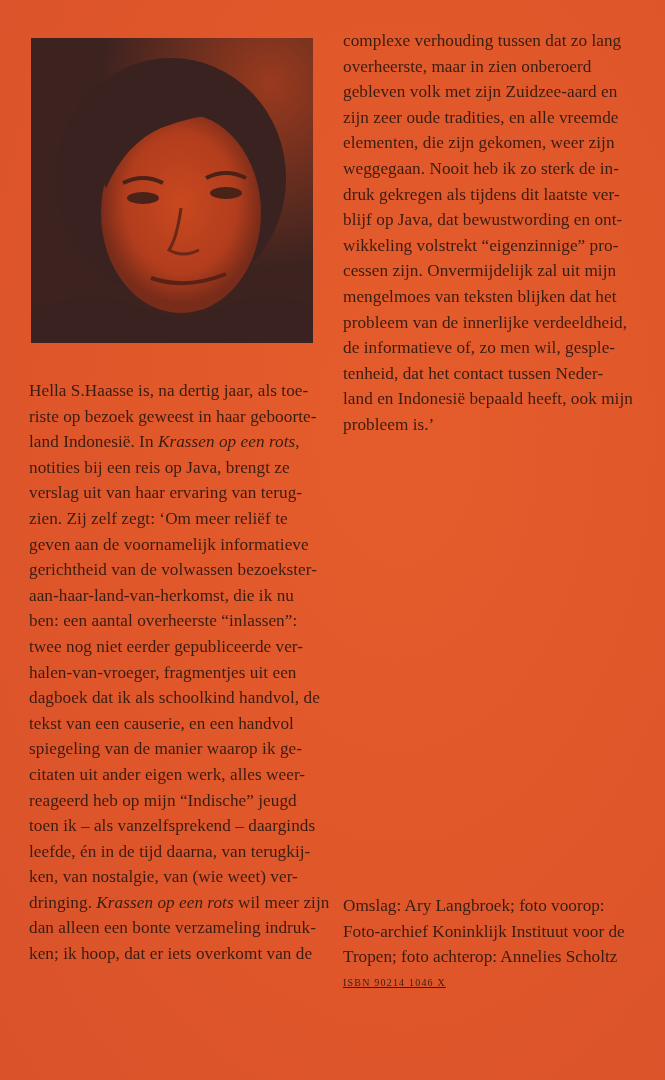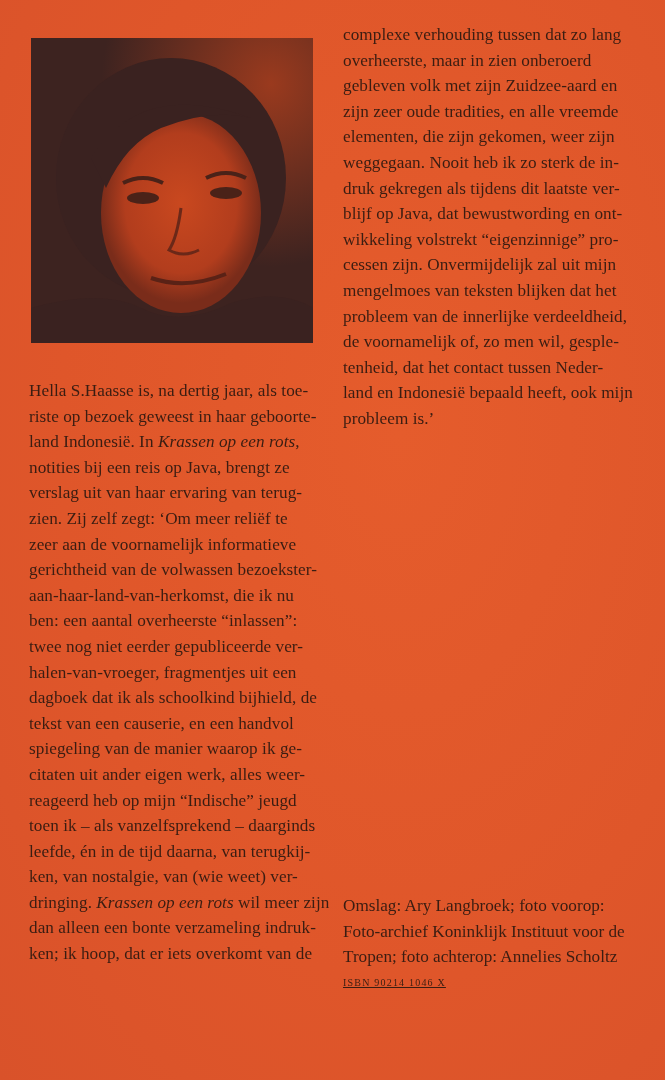--- a/index.html
+++ b/index.html
@@ -21,21 +21,21 @@
   }
   .photo svg { display: block; width: 100%; height: 100%; }
   .col {
     position: absolute;
     font-size: 17.2px;
     line-height: 25.6px;
     white-space: nowrap;
     letter-spacing: 0.05px;
   }
   .col-left { left: 29px; top: 378px; width: 296px; }
-  .col-right { left: 343px; top: 22px; width: 300px; }
+  .col-right { left: 343px; top: 28px; width: 300px; }
   .credits { position: absolute; left: 343px; top: 893px; font-size: 17.2px; line-height: 25.6px; white-space: nowrap; }
   .line { display: block; }
   .isbn { font-size: 10px; letter-spacing: 1.2px; font-variant: small-caps; text-decoration: underline; }
   i { font-style: italic; }
 </style>
 </head>
 <body>
 
 <div class="cover"></div>
 
@@ -79,40 +79,40 @@
   <span class="line">gebleven volk met zijn Zuidzee-aard en</span>
   <span class="line">zijn zeer oude tradities, en alle vreemde</span>
   <span class="line">elementen, die zijn gekomen, weer zijn</span>
   <span class="line">weggegaan. Nooit heb ik zo sterk de in-</span>
   <span class="line">druk gekregen als tijdens dit laatste ver-</span>
   <span class="line">blijf op Java, dat bewustwording en ont-</span>
   <span class="line">wikkeling volstrekt “eigenzinnige” pro-</span>
   <span class="line">cessen zijn. Onvermijdelijk zal uit mijn</span>
   <span class="line">mengelmoes van teksten blijken dat het</span>
   <span class="line">probleem van de innerlijke verdeeldheid,</span>
-  <span class="line">de voornamelijk of, zo men wil, gesple-</span>
+  <span class="line">de informatieve of, zo men wil, gesple-</span>
   <span class="line">tenheid, dat het contact tussen Neder-</span>
   <span class="line">land en Indonesië bepaald heeft, ook mijn</span>
   <span class="line">probleem is.’</span>
 </div>
 
 <div class="col col-left">
   <span class="line">Hella S.Haasse is, na dertig jaar, als toe-</span>
   <span class="line">riste op bezoek geweest in haar geboorte-</span>
   <span class="line"><span>land Indonesië. In </span><i>Krassen op een rots</i><span>,</span></span>
   <span class="line">notities bij een reis op Java, brengt ze</span>
   <span class="line">verslag uit van haar ervaring van terug-</span>
   <span class="line">zien. Zij zelf zegt: ‘Om meer reliëf te</span>
-  <span class="line">zeer aan de voornamelijk informatieve</span>
+  <span class="line">geven aan de voornamelijk informatieve</span>
   <span class="line">gerichtheid van de volwassen bezoekster-</span>
   <span class="line">aan-haar-land-van-herkomst, die ik nu</span>
   <span class="line">ben: een aantal overheerste “inlassen”:</span>
   <span class="line">twee nog niet eerder gepubliceerde ver-</span>
   <span class="line">halen-van-vroeger, fragmentjes uit een</span>
-  <span class="line">dagboek dat ik als schoolkind bijhield, de</span>
+  <span class="line">dagboek dat ik als schoolkind handvol, de</span>
   <span class="line">tekst van een causerie, en een handvol</span>
   <span class="line">spiegeling van de manier waarop ik ge-</span>
   <span class="line">citaten uit ander eigen werk, alles weer-</span>
   <span class="line">reageerd heb op mijn “Indische” jeugd</span>
   <span class="line">toen ik – als vanzelfsprekend – daarginds</span>
   <span class="line">leefde, én in de tijd daarna, van terugkij-</span>
   <span class="line">ken, van nostalgie, van (wie weet) ver-</span>
   <span class="line"><span>dringing. </span><i>Krassen op een rots</i><span> wil meer zijn</span></span>
   <span class="line">dan alleen een bonte verzameling indruk-</span>
   <span class="line">ken; ik hoop, dat er iets overkomt van de</span>

